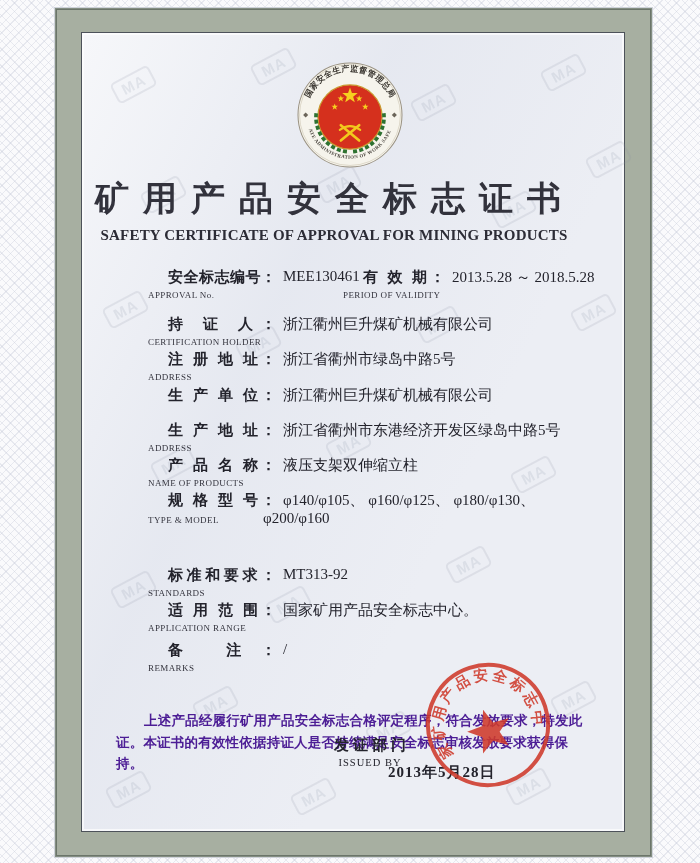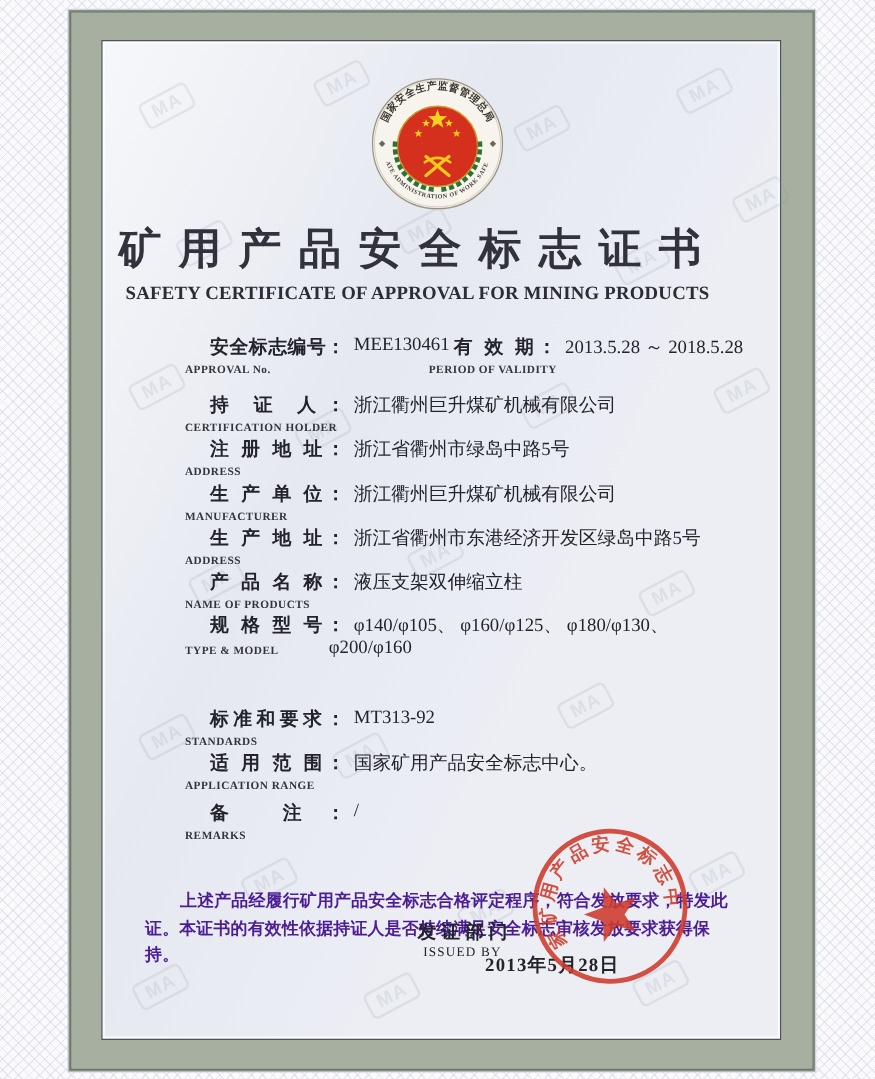--- a/index.html
+++ b/index.html
@@ -45,21 +45,21 @@
   }
   .subtitle{
     position:absolute;left:81px;top:227px;width:506px;z-index:3;
     text-align:center;font-size:15px;font-weight:700;color:#2c2c36;letter-spacing:.2px;
   }
   .field{position:absolute;left:148px;z-index:3;color:#23232c;}
   .f-main{display:flex;gap:7px;white-space:nowrap;font-size:15px;font-weight:600;margin-left:20px;}
   .f-label{display:inline-block;width:108px;text-align:justify;text-align-last:justify;}
   .f-label.narrow{width:82px;}
   .f-value{font-weight:500;}
-  .f-sub{margin-top:3px;font-size:9px;letter-spacing:.4px;color:#34343e;font-weight:700;}
+  .f-sub{margin-top:3px;font-size:9px;letter-spacing:.4px;color:#34343e;font-weight:400;}
   .f-row2{display:flex;gap:7px;font-size:15px;align-items:center;}
   .f-row2 .f-sub{width:108px;margin-top:2px;}
   .statement{
     position:absolute;left:116px;top:710px;width:474px;z-index:3;
     font-size:13.5px;line-height:21.5px;color:#4c1d95;font-weight:600;
     text-indent:28px;letter-spacing:.2px;margin:0;
   }
   .issued{position:absolute;left:295px;top:736px;width:150px;text-align:center;z-index:3;color:#23232c;}
   .issued .zh{font-size:15px;font-weight:600;letter-spacing:4px;text-indent:4px;}
   .issued .en{font-size:10.5px;letter-spacing:1px;margin-top:2px;}
@@ -157,21 +157,20 @@
       <span class="f-label">注 册 地 址：</span>
       <span class="f-value">浙江省衢州市绿岛中路5号</span>
     </div>
   <div class="f-sub">ADDRESS</div>
 </div>
 <div class="field" style="top:386px">
   <div class="f-main">
       <span class="f-label">生 产 单 位：</span>
       <span class="f-value">浙江衢州巨升煤矿机械有限公司</span>
     </div>
-  <div class="f-sub">MANUFACTURER</div>
 </div>
 <div class="field" style="top:421px">
   <div class="f-main">
       <span class="f-label">生 产 地 址：</span>
       <span class="f-value">浙江省衢州市东港经济开发区绿岛中路5号</span>
     </div>
   <div class="f-sub">ADDRESS</div>
 </div>
 <div class="field" style="top:456px">
   <div class="f-main">

